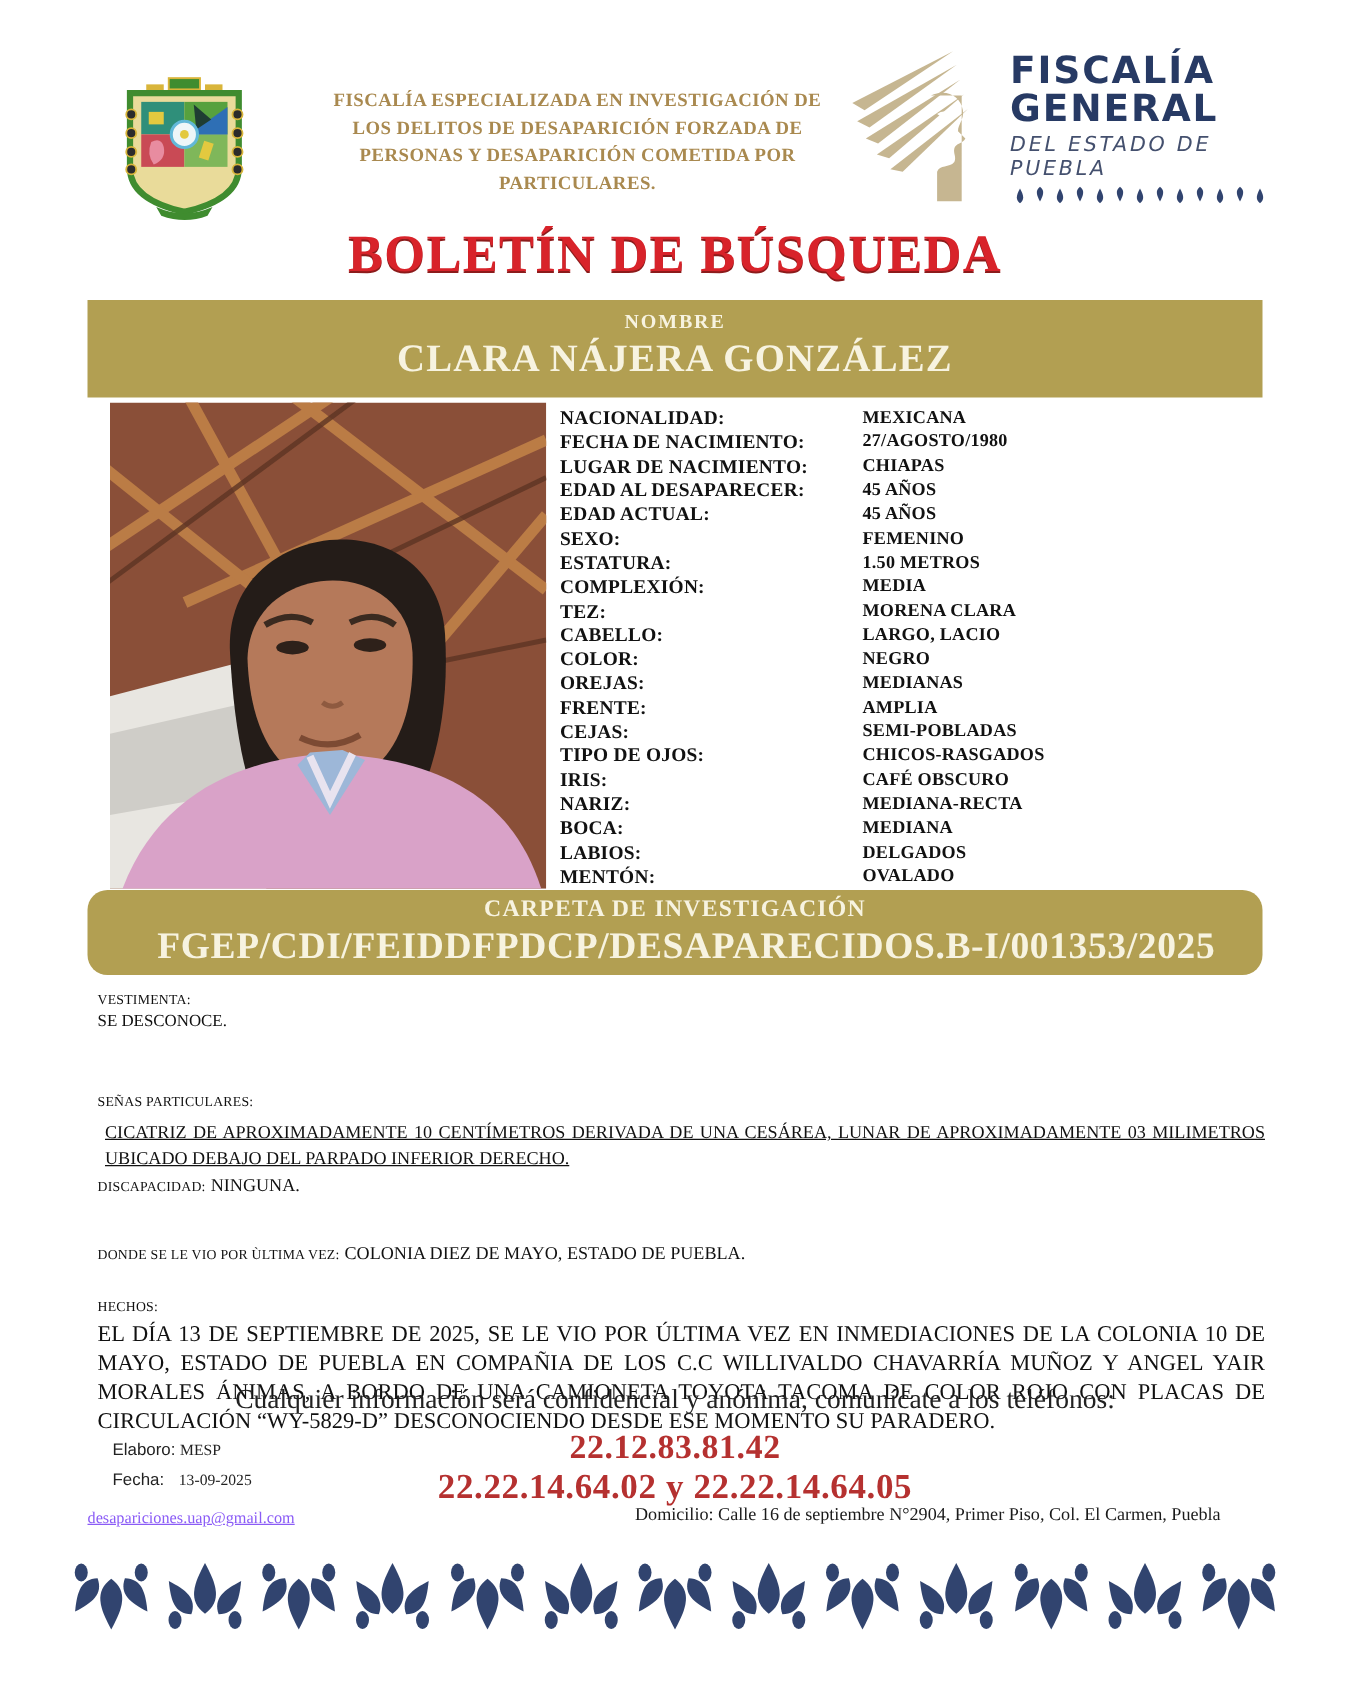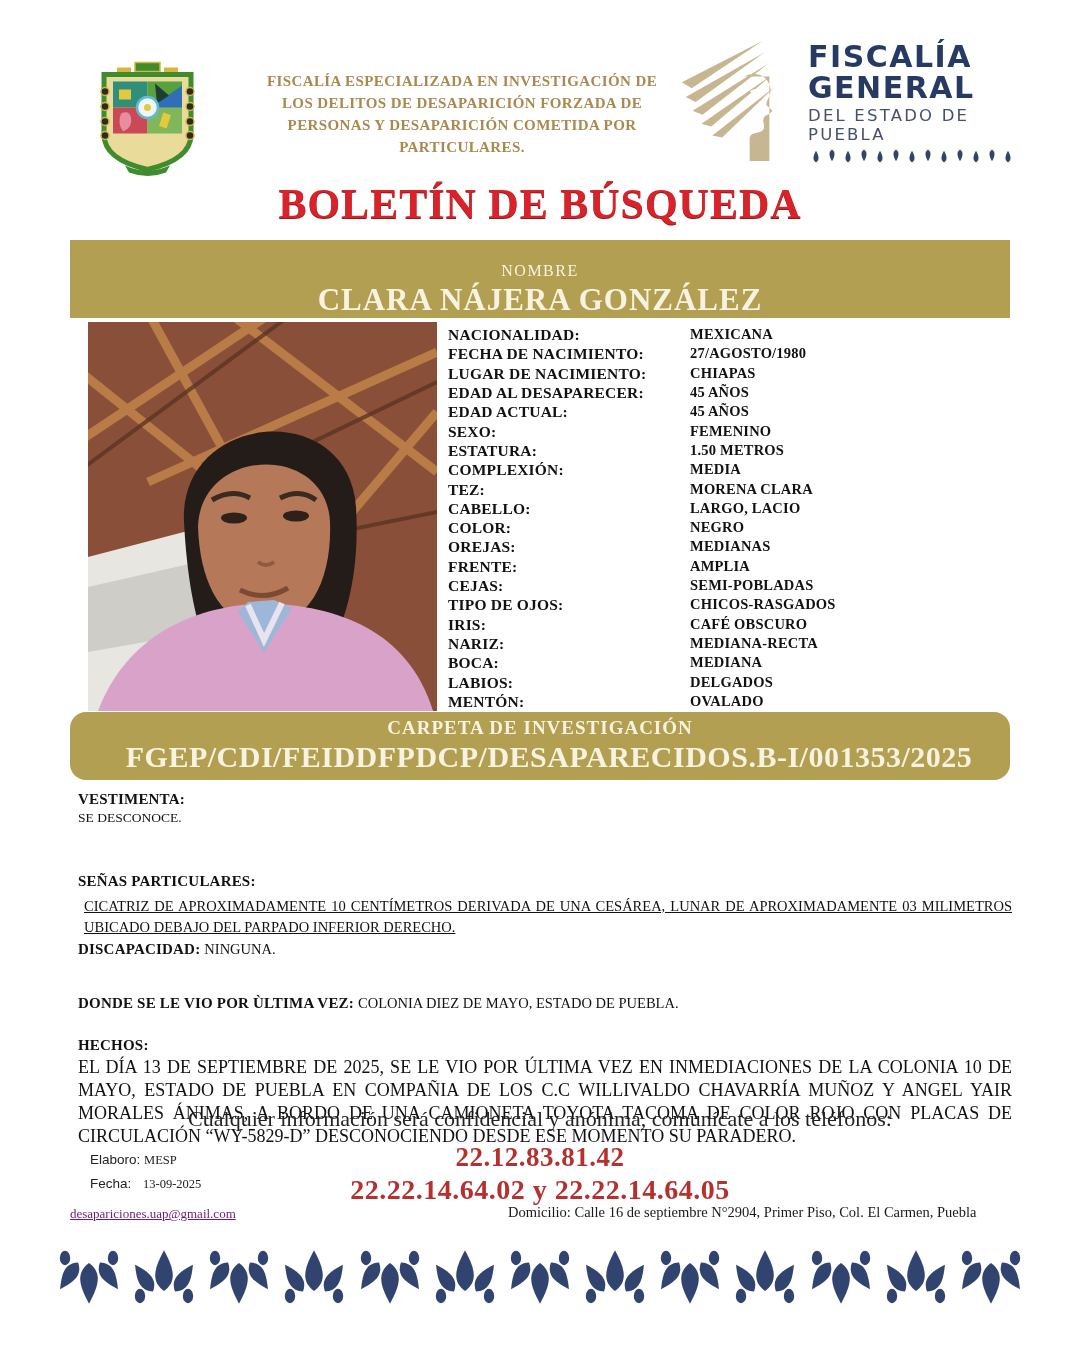--- a/index.html
+++ b/index.html
@@ -16,55 +16,55 @@
   .brand{position:absolute;left:672px;top:32px;width:340px;height:140px;display:flex;align-items:center;}
   .eagle{width:118px;height:132px;flex:0 0 auto;}
   .brand-divider{width:4px;height:88px;background:#b5a47c;margin:0 14px 0 4px;}
   .brand-text{display:flex;flex-direction:column;}
   .brand-line1,.brand-line2{
     font-family:"DejaVu Sans",sans-serif;font-weight:800;color:#273a64;
     font-size:30px;line-height:31px;letter-spacing:1.5px;
   }
   .brand-line3{
     font-family:"DejaVu Sans",sans-serif;color:#44506e;font-size:16.5px;
-    letter-spacing:2.2px;margin-top:3px;font-weight:500;
+    letter-spacing:2.2px;margin-top:3px;font-weight:500;font-style:italic;
   }
   .brand-pattern{margin-top:4px;height:15px;width:214px;}
   
   .title{
     position:absolute;left:0;top:180px;width:100%;text-align:center;
     color:#d8232a;font-weight:bold;font-size:42px;letter-spacing:1px;
     text-shadow:0 1px 0 #8c1b1b;
   }
   
   .name-banner{
     position:absolute;left:70px;top:240px;width:940px;height:78px;
     background:#b29f52;text-align:center;color:#f7f3e0;
   }
-  .name-banner .nb-label{font-size:16px;font-weight:normal;letter-spacing:1.5px;margin-top:22px;}
+  .name-banner .nb-label{font-size:16px;font-weight:bold;letter-spacing:1.5px;margin-top:9px;}
   .name-banner .nb-name{font-size:31px;font-weight:bold;letter-spacing:1px;margin-top:2px;}
   
   .photo{position:absolute;left:88px;top:322px;width:349px;height:389px;}
   .fields{
     position:absolute;left:448px;top:326px;width:562px;height:384px;
     display:flex;flex-direction:column;justify-content:space-between;
   }
   .frow{position:relative;height:17px;line-height:17px;white-space:nowrap;}
   .flabel{font-weight:bold;font-size:15.5px;letter-spacing:.2px;}
   .fvalue{position:absolute;left:242px;top:0;font-weight:bold;font-size:14.5px;letter-spacing:.2px;}
   
   .carpeta{
     position:absolute;left:70px;top:712px;width:940px;height:68px;
     background:#b29f52;text-align:center;color:#f7f3e0;border-radius:16px;
   }
   .carpeta .cp-label{font-size:19px;font-weight:bold;letter-spacing:1px;margin-top:5px;}
   .carpeta .cp-number{font-size:30px;font-weight:bold;letter-spacing:.5px;margin-top:1px;margin-left:18px;}
   
   .sections{position:absolute;left:78px;top:790px;width:934px;}
-  .sec-h{font-weight:bold;font-size:15px;letter-spacing:.2px;display:inline;}
+  .sec-h{font-weight:normal;font-size:11px;letter-spacing:.2px;display:inline;}
   .sec-v{font-size:13.5px;display:inline;}
   .sec-v-lg{font-size:14.5px;display:inline;}
   .block{margin:0;}
   .senas-p{font-size:14.5px;line-height:21px;text-align:justify;margin:6px 0 2px 6px;text-decoration:underline;}
   .hechos-p{font-size:18px;line-height:23px;text-align:justify;margin:2px 0 0 0;font-weight:500;}
   
   .confidential{
     position:absolute;left:0;top:1106px;width:100%;text-align:center;
     font-size:22px;color:#222;
   }
@@ -75,21 +75,21 @@
   .phone2{
     position:absolute;left:0;top:1174px;width:100%;text-align:center;
     color:#b53130;font-weight:bold;font-size:28px;letter-spacing:.5px;
   }
   .elaboro{
     position:absolute;left:90px;top:1148px;font-family:"Liberation Sans",sans-serif;
     font-size:13.5px;color:#222;line-height:24px;
   }
   .elaboro .small-val{font-family:"Liberation Serif",serif;font-size:12.5px;}
   .email{
-    position:absolute;left:70px;top:1206px;font-size:13px;color:#701a75;
+    position:absolute;left:70px;top:1206px;font-size:13px;color:#8b5cf6;
     text-decoration:underline;cursor:pointer;
   }
   .domicilio{position:absolute;left:508px;top:1204px;font-size:14.5px;color:#1a1a1a;}
   
   .pattern-row{
     position:absolute;left:58px;top:1246px;width:964px;height:62px;
     display:flex;justify-content:space-between;align-items:center;
   }
   .motif{width:62px;height:56px;}
 </style>

